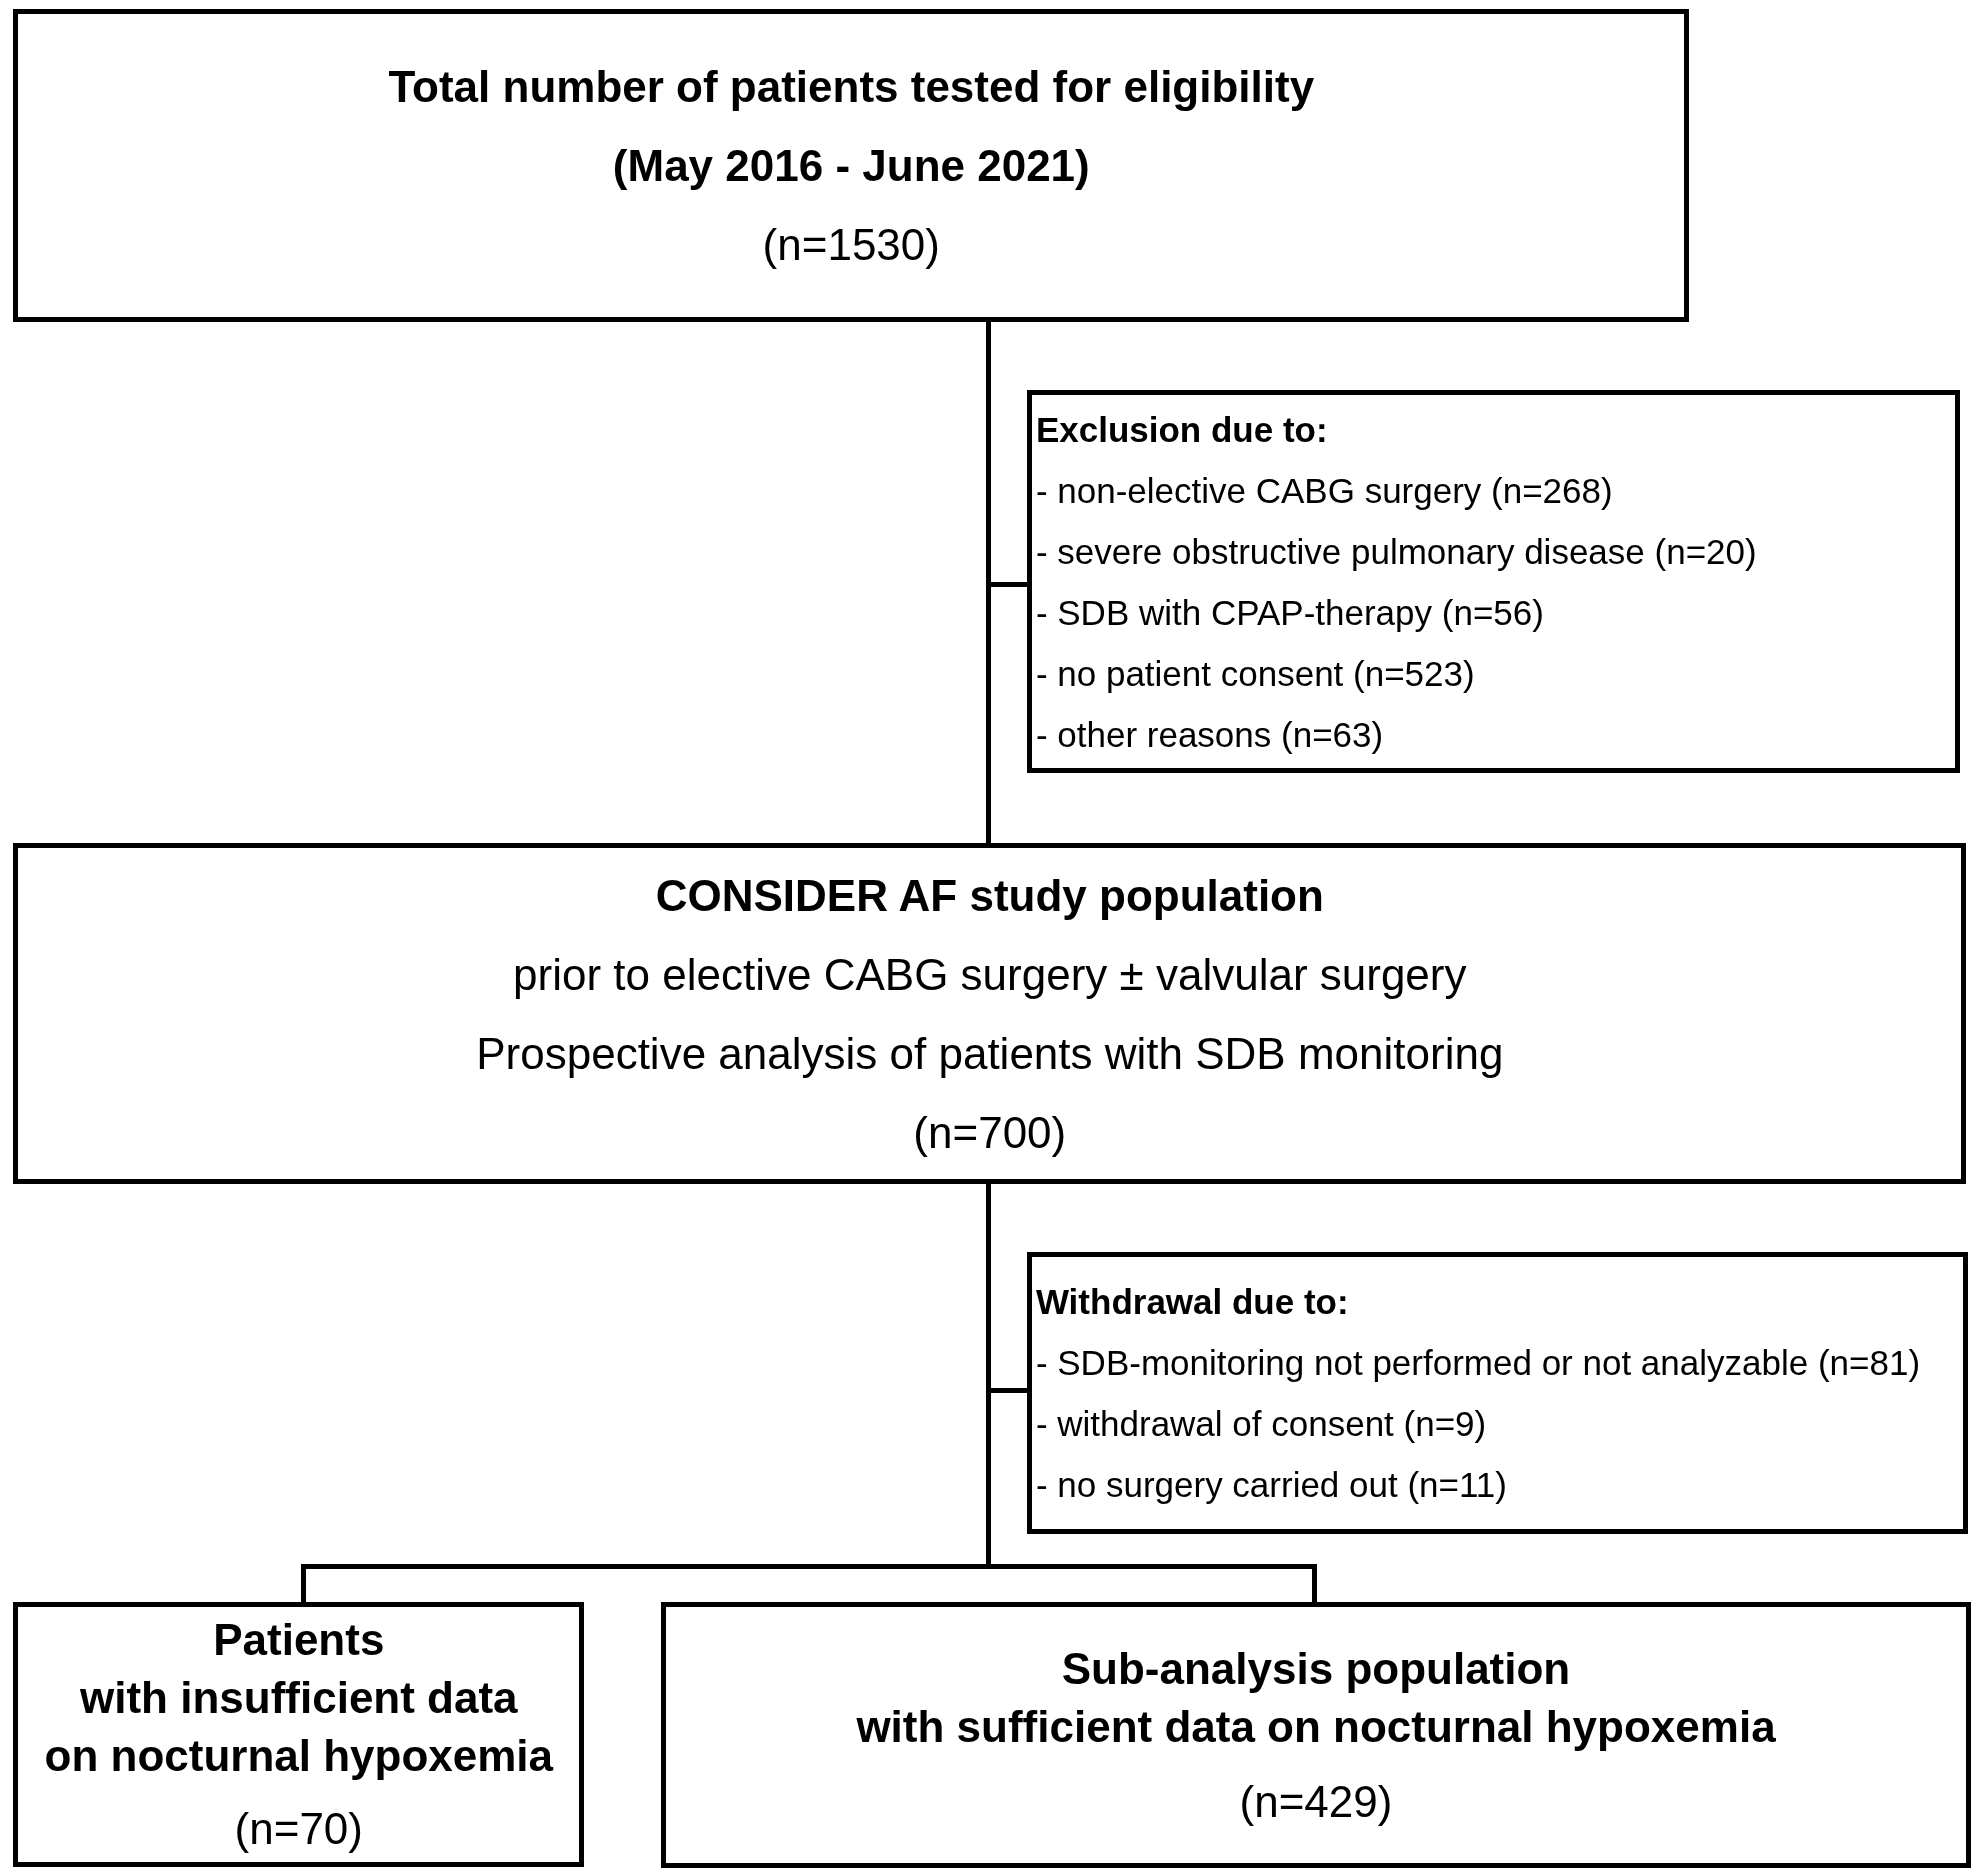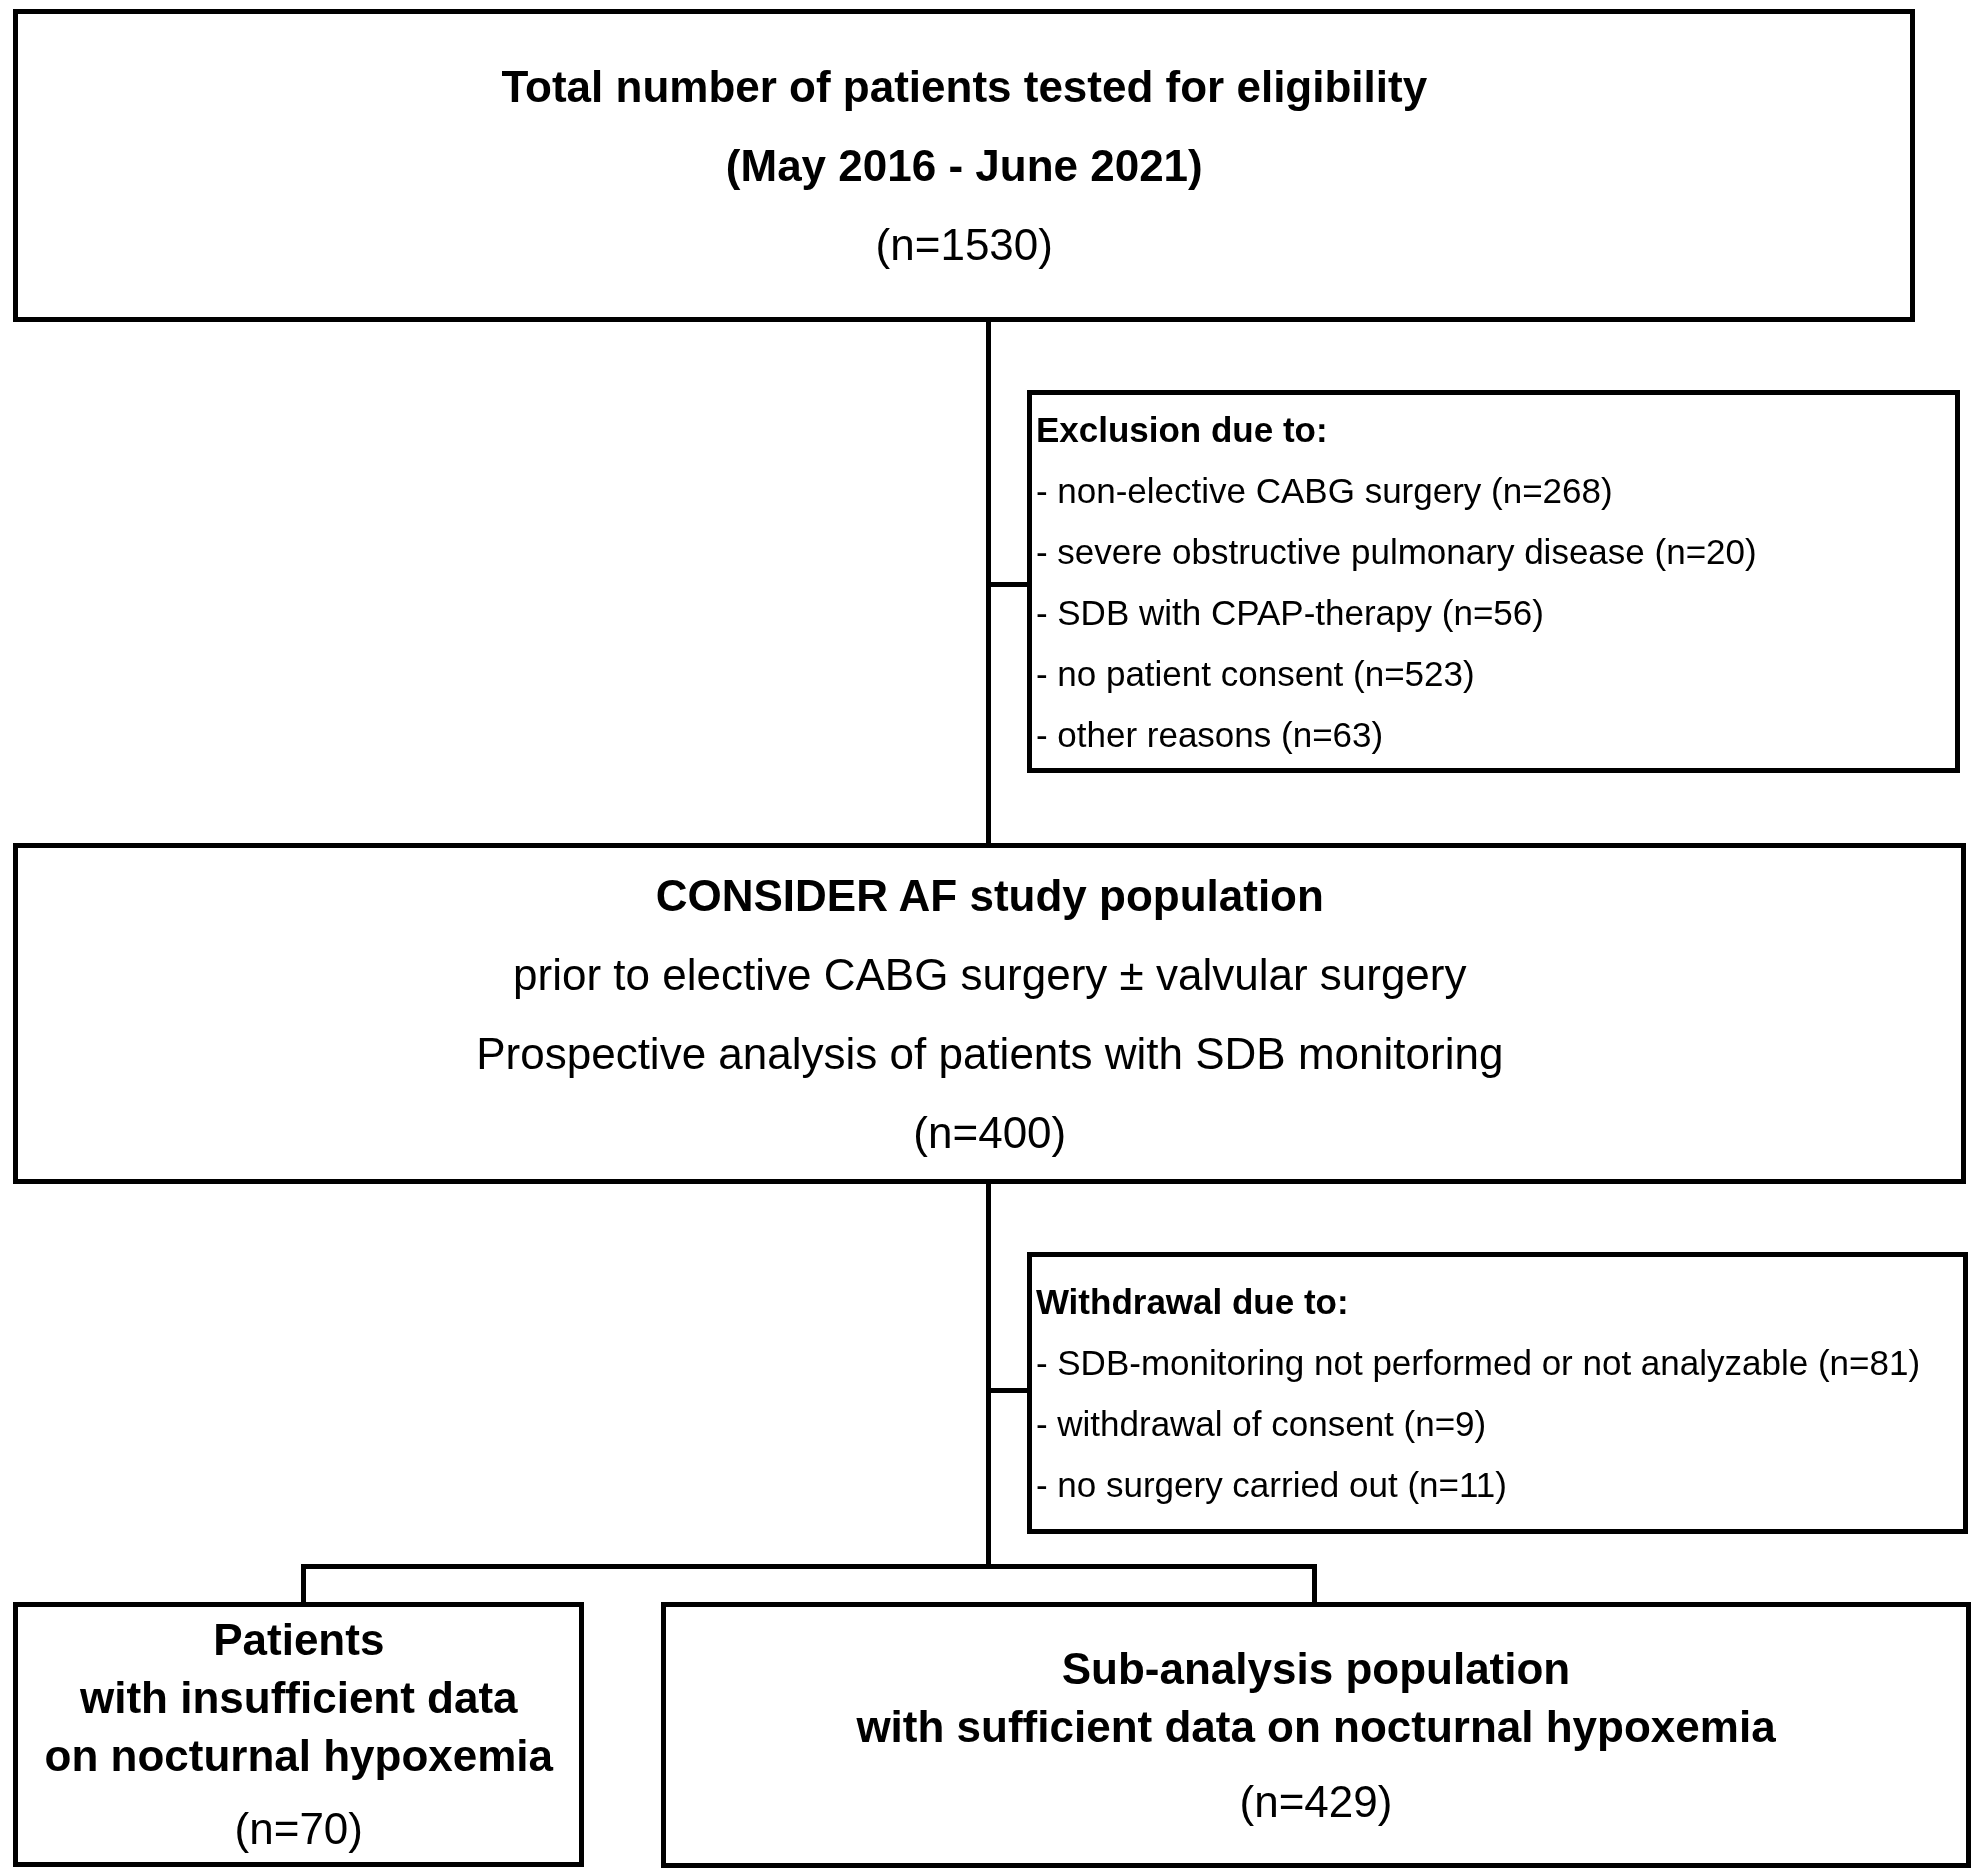--- a/index.html
+++ b/index.html
@@ -37,40 +37,40 @@
 <div class="canvas">
 
   <div class="line" style="left:986px;top:319px;width:4.9px;height:528px;"></div>
   <div class="line" style="left:986px;top:582px;width:45px;height:4.9px;"></div>
   <div class="line" style="left:986px;top:1180px;width:4.9px;height:388px;"></div>
   <div class="line" style="left:986px;top:1388px;width:45px;height:4.9px;"></div>
   <div class="line" style="left:301px;top:1564px;width:1016px;height:4.9px;"></div>
   <div class="line" style="left:301px;top:1564px;width:4.9px;height:39px;"></div>
   <div class="line" style="left:1312px;top:1564px;width:4.9px;height:39px;"></div>
 
-  <div class="box center" style="left:13.3px;top:8.8px;width:1902px;height:313px;">
+  <div class="box center" style="left:13.3px;top:8.8px;width:1676px;height:313px;">
     <div class="big b">Total number of patients tested for eligibility</div>
     <div class="big b">(May 2016 - June 2021)</div>
     <div class="big">(n=1530)</div>
   </div>
 
   <div class="box left" style="left:1027px;top:390px;width:933px;height:383px;">
     <div class="side b">Exclusion due to:</div>
     <div class="side">- non-elective CABG surgery (n=268)</div>
     <div class="side">- severe obstructive pulmonary disease (n=20)</div>
     <div class="side">- SDB with CPAP-therapy (n=56)</div>
     <div class="side">- no patient consent (n=523)</div>
     <div class="side">- other reasons (n=63)</div>
   </div>
 
   <div class="box center" style="left:13.3px;top:843px;width:1953px;height:341px;">
     <div class="big b">CONSIDER AF study population</div>
     <div class="big">prior to elective CABG surgery ± valvular surgery</div>
     <div class="big">Prospective analysis of patients with SDB monitoring</div>
-    <div class="big">(n=400)</div>
+    <div class="big">(n=700)</div>
   </div>
 
   <div class="box left" style="left:1027px;top:1252px;width:941px;height:282px;">
     <div class="side b">Withdrawal due to:</div>
     <div class="side">- SDB-monitoring not performed or not analyzable (n=81)</div>
     <div class="side">- withdrawal of consent (n=9)</div>
     <div class="side">- no surgery carried out (n=11)</div>
   </div>
 
   <div class="box center" style="left:13.3px;top:1602px;width:571px;height:265px;">

